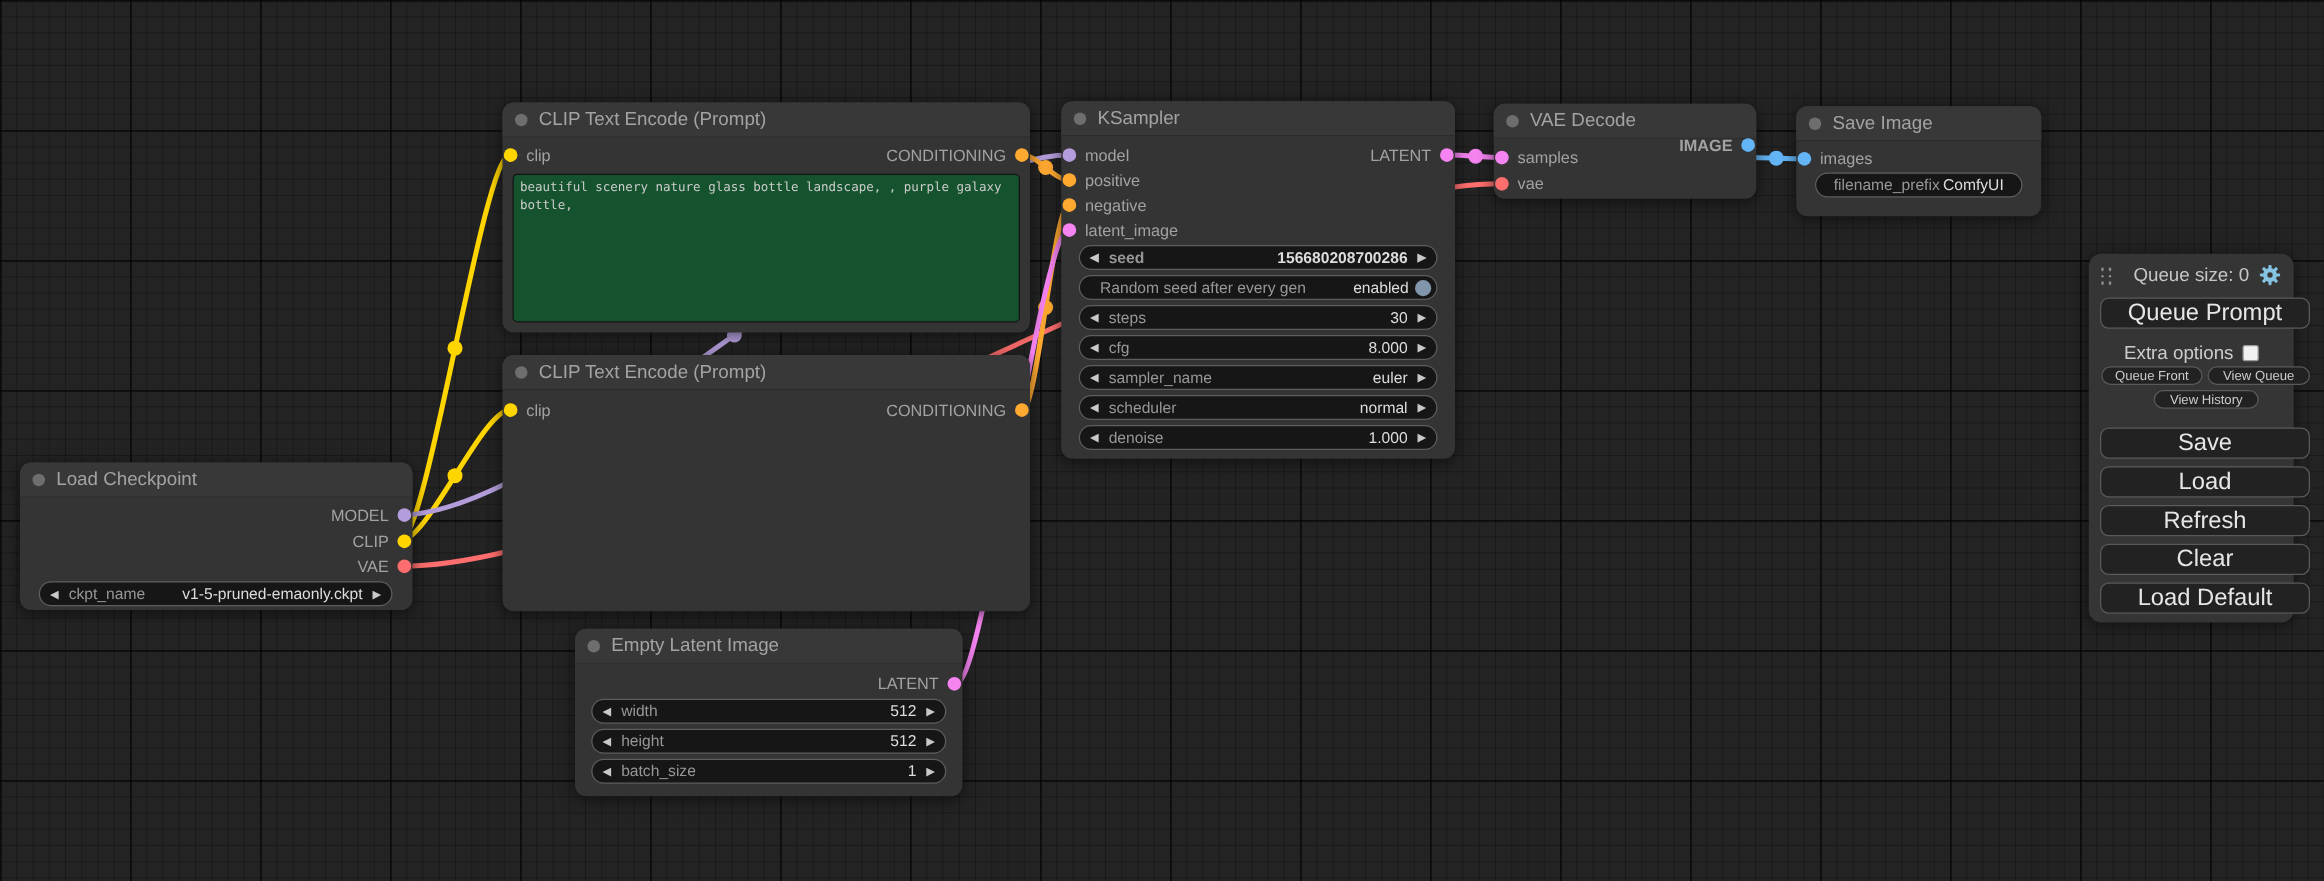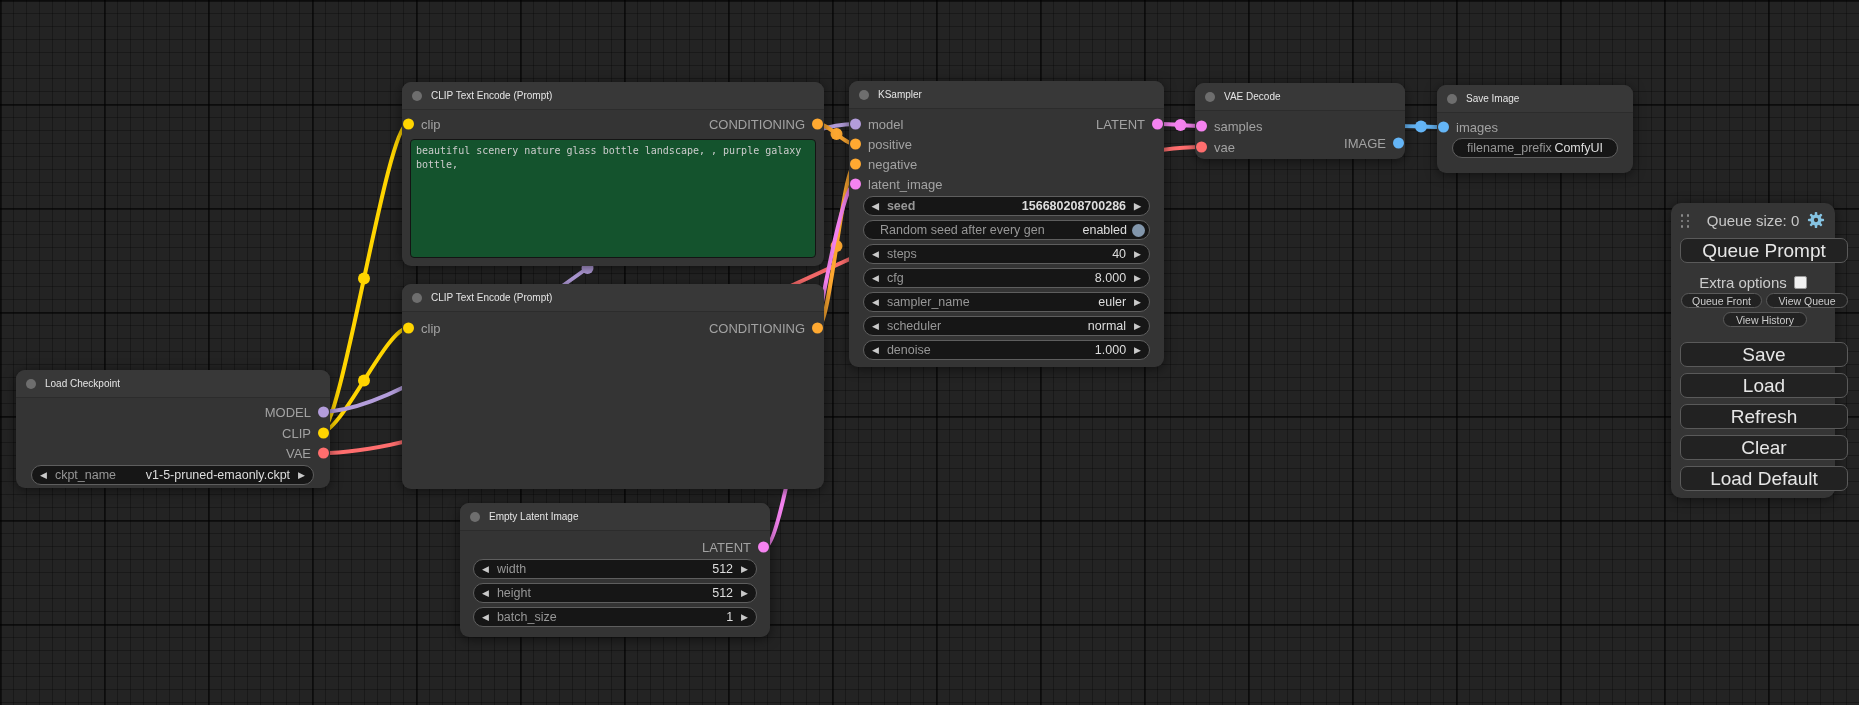--- a/index.html
+++ b/index.html
@@ -21,21 +21,21 @@
     position:absolute; z-index:1;
     background:#343434; border-radius:9px;
     box-shadow:0 2px 12px rgba(0,0,0,.55);
   }
   .node-header {
     height:28px; display:flex; align-items:center; padding:0 10px;
     background:#383838; border-bottom:1px solid #2c2c2c;
     border-radius:9px 9px 0 0; cursor:move;
   }
   .title-dot { width:10px; height:10px; border-radius:50%; background:#6e6e6e; margin-right:9px; flex:none; }
-  .node-title { color:#e5e5e5; font-size:10px; white-space:nowrap; }
+  .node-title { color:#a3a3a3; font-size:15px; white-space:nowrap; }
 
   .slot { position:absolute; display:flex; align-items:center; gap:7px;
           transform:translateY(-50%); font-size:13px; color:#a2a2a2; white-space:nowrap; }
   .slot.in  { left:1px; }
   .slot.out { right:1px; flex-direction:row-reverse; }
   .dot { width:11px; height:11px; border-radius:50%; flex:none; cursor:crosshair; }
 
   .prompt-box {
     position:absolute; background:#14532d; border-radius:4px;
     border:1px solid #141414; color:#cccccc;
@@ -224,21 +224,21 @@
     <span class="wa wr"></span>
   </div>
   <div class="widget" style="left:14px;top:139px;width:287px;">
     <span class="w-label pad">Random seed after every gen</span>
     <span class="w-value">enabled</span>
     <span class="toggle-dot"></span>
   </div>
   <div class="widget" style="left:14px;top:163px;width:287px;">
     <span class="wa wl"></span>
     <span class="w-label">steps</span>
-    <span class="w-value">40</span>
+    <span class="w-value">30</span>
     <span class="wa wr"></span>
   </div>
   <div class="widget" style="left:14px;top:187px;width:287px;">
     <span class="wa wl"></span>
     <span class="w-label">cfg</span>
     <span class="w-value">8.000</span>
     <span class="wa wr"></span>
   </div>
   <div class="widget" style="left:14px;top:235px;width:287px;">
     <span class="wa wl"></span>
@@ -266,21 +266,21 @@
     <span class="node-title">VAE Decode</span>
   </div>
   <div class="slot in" style="top:43px;">
     <span class="dot" style="background: rgb(245, 131, 240);"></span>
     <span>samples</span>
   </div>
   <div class="slot in" style="top:64px;">
     <span class="dot" style="background: rgb(255, 110, 110);"></span>
     <span>vae</span>
   </div>
-  <div class="slot out" style="top:60px;">
+  <div class="slot out" style="top:33px;font-weight:bold;">
     <span class="dot" style="background: rgb(100, 181, 246);"></span>
     <span>IMAGE</span>
   </div>
 </div>
 
 <div class="node" style="left:1437px;top:85px;width:196px;height:88px;">
   <div class="node-header">
     <span class="title-dot"></span>
     <span class="node-title">Save Image</span>
   </div>

